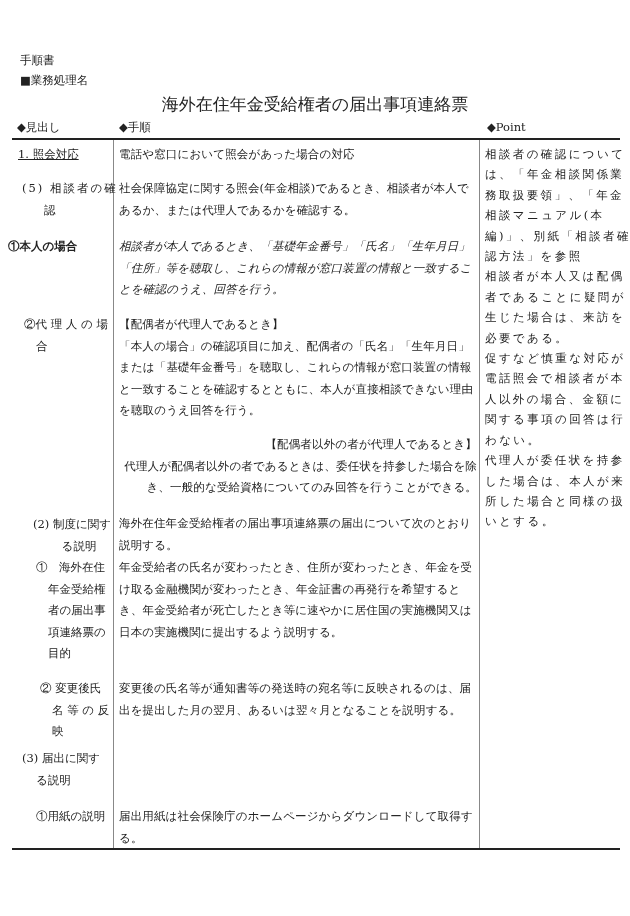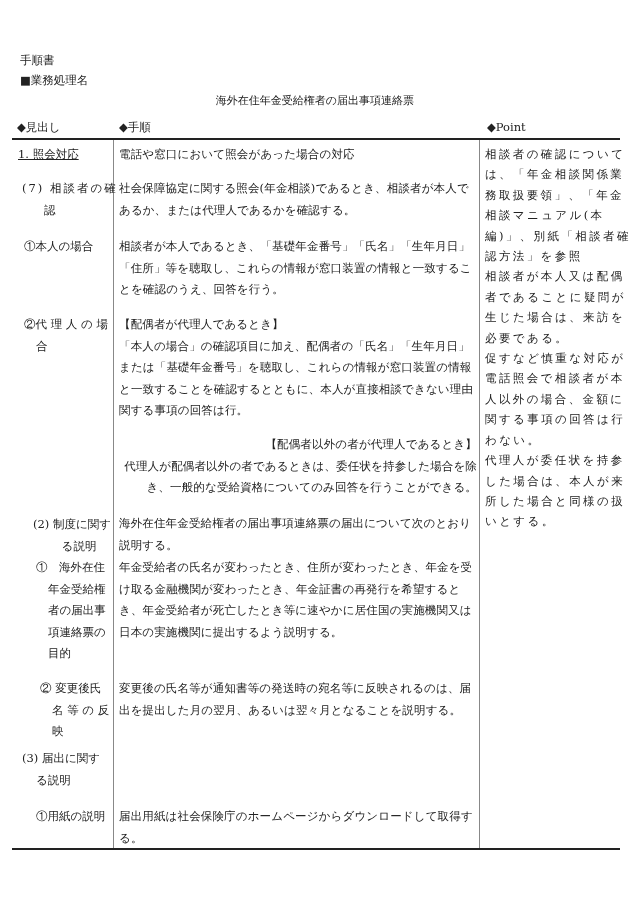--- a/index.html
+++ b/index.html
@@ -3,21 +3,21 @@
 <meta charset="utf-8">
 <style>
   html, body { margin: 0; padding: 0; background: #ffffff; }
   body {
     width: 630px; height: 916px; position: relative; overflow: hidden;
     font-family: "DejaVu Serif", "Liberation Serif", serif;
     color: #222; font-size: 11.5px;
   }
   .abs { position: absolute; }
   .hdr-line { left: 20px; font-size: 11.5px; line-height: 16px; }
-  .doc-title { left: 0; width: 630px; text-align: center; top: 93px; font-size: 11px; }
+  .doc-title { left: 0; width: 630px; text-align: center; top: 93px; font-size: 17px; }
   .colhdr { top: 120px; font-size: 11.5px; }
   .rule-top { left: 12px; width: 608px; top: 138px; height: 2px; background: #222; }
   .rule-bot { left: 12px; width: 608px; top: 848px; height: 2px; background: #222; }
   .vline { top: 140px; height: 708px; width: 1px; background: #888; }
   .cell { line-height: 21.5px; }
   .c1 { left: 12px; width: 100px; }
   .c2 { left: 119px; width: 358px; letter-spacing: 0.15px; }
   .c3 { left: 485px; width: 128px; letter-spacing: 2.4px; }
   .underline { text-decoration: underline; }
   .p-line { display: block; white-space: nowrap; }
@@ -39,47 +39,47 @@
 <div class="abs vline" style="left:479px;"></div>
 
 <div class="abs cell c1" style="top:144px; left:18px;">
   <span class="underline">1. 照会対応</span>
 </div>
 <div class="abs cell c2" style="top:144px;">
   <span class="p-line">電話や窓口において照会があった場合の対応</span>
 </div>
 
 <div class="abs cell c1" style="top:178px; left:22px; letter-spacing:2px;">
-  <span class="p-line">(7) 相談者の確</span>
+  <span class="p-line">(5) 相談者の確</span>
   <span class="p-line" style="padding-left:22px;">認</span>
 </div>
 <div class="abs cell c2" style="top:178px;">
   <span class="p-line">社会保障協定に関する照会(年金相談)であるとき、相談者が本人で</span>
   <span class="p-line">あるか、または代理人であるかを確認する。</span>
 </div>
 
-<div class="abs cell c1" style="top:236px; left:24px;">
+<div class="abs cell c1" style="top:236px; left:8px;font-weight:bold;">
   <span class="p-line">①本人の場合</span>
 </div>
-<div class="abs cell c2" style="top:236px;">
+<div class="abs cell c2" style="top:236px;font-style:italic;">
   <span class="p-line">相談者が本人であるとき、「基礎年金番号」「氏名」「生年月日」</span>
   <span class="p-line">「住所」等を聴取し、これらの情報が窓口装置の情報と一致するこ</span>
   <span class="p-line">とを確認のうえ、回答を行う。</span>
 </div>
 
 <div class="abs cell c1" style="top:314px; left:24px;">
   <span class="p-line">②代 理 人 の 場</span>
   <span class="p-line" style="padding-left:12px;">合</span>
 </div>
 <div class="abs cell c2" style="top:314px;">
   <span class="p-line">【配偶者が代理人であるとき】</span>
   <span class="p-line">「本人の場合」の確認項目に加え、配偶者の「氏名」「生年月日」</span>
   <span class="p-line">または「基礎年金番号」を聴取し、これらの情報が窓口装置の情報</span>
   <span class="p-line">と一致することを確認するとともに、本人が直接相談できない理由</span>
-  <span class="p-line">関する事項の回答は行。</span>
+  <span class="p-line">を聴取のうえ回答を行う。</span>
 </div>
 <div class="abs cell c2" style="top:434px;text-align:right;">
   <span class="p-line">【配偶者以外の者が代理人であるとき】</span>
   <span class="p-line">代理人が配偶者以外の者であるときは、委任状を持参した場合を除</span>
   <span class="p-line">き、一般的な受給資格についてのみ回答を行うことができる。</span>
 </div>
 
 <div class="abs cell c1" style="top:514px; left:22px;text-align:center;">
   <span class="p-line">(2) 制度に関す</span>
   <span class="p-line" style="padding-left:14px;">る説明</span>

